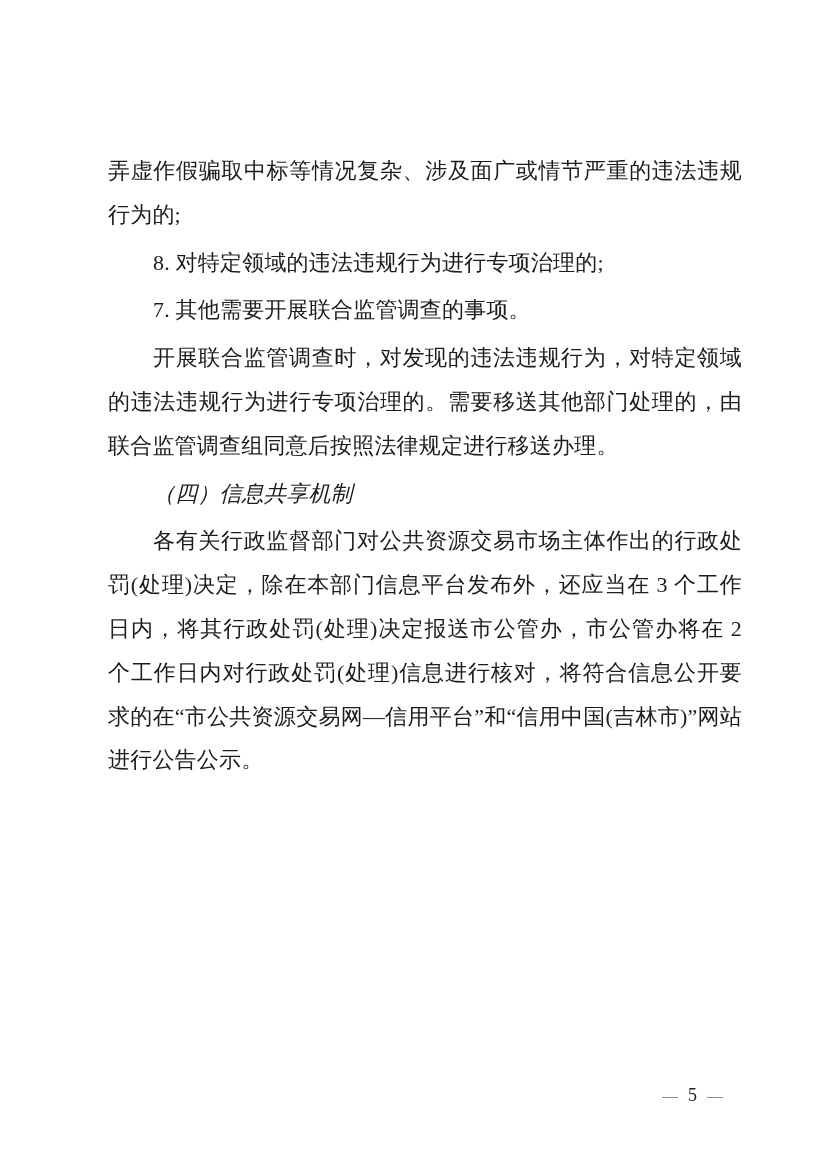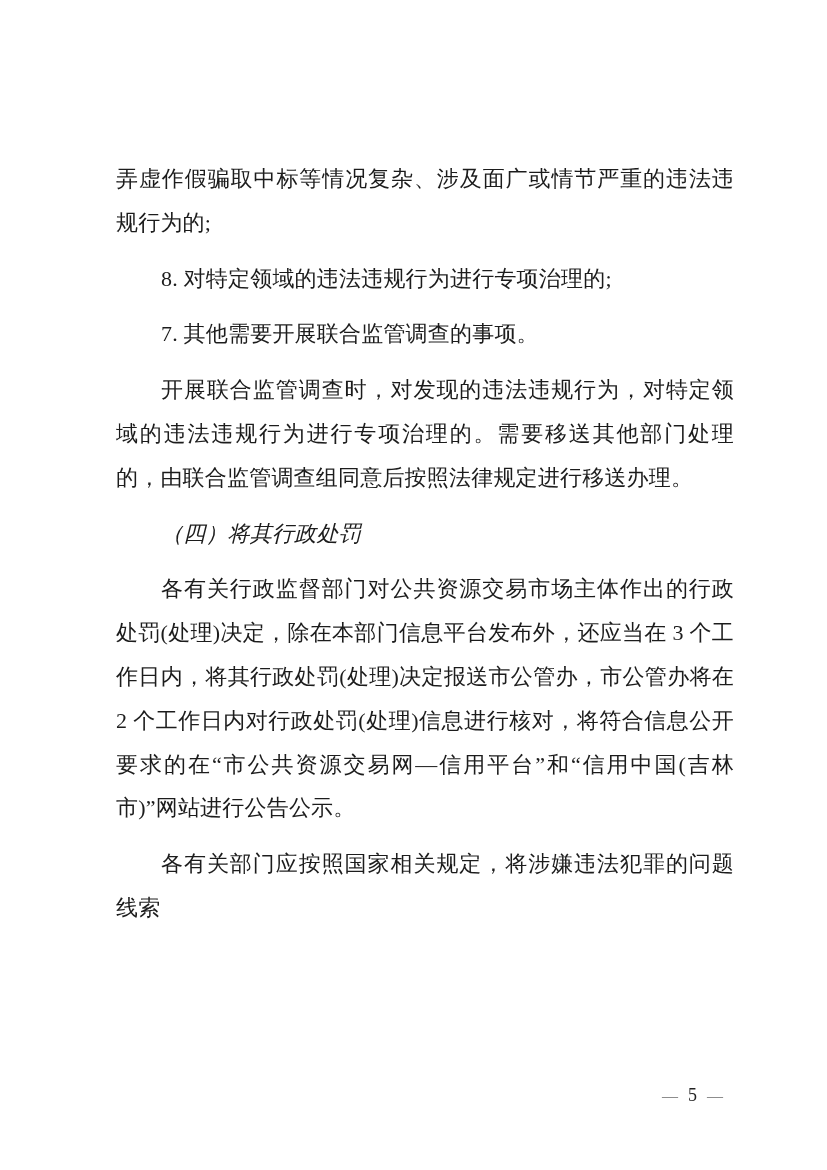--- a/index.html
+++ b/index.html
@@ -21,21 +21,21 @@
     left: 104px;
     top: 145px;
     width: 642px;
     font-size: 22px;
     line-height: 43.8px;
     text-align: justify;
     text-justify: inter-ideograph;
     letter-spacing: 0.2px;
   }
   .content p {
-    margin: 12px;
+    margin: 4px;
     padding: 0;
   }
   .ind  { text-indent: 45px; }
   .cont { text-indent: 0; }
   .heading {
     font-style: italic; 
   }
   .footer {
     position: absolute;
     top: 1085px;
@@ -58,21 +58,20 @@
 </style>
 </head>
 <body>
 
 <div class="page">
   <div class="content">
     <p class="cont">弄虚作假骗取中标等情况复杂、涉及面广或情节严重的违法违规行为的;</p>
     <p class="ind">8. 对特定领域的违法违规行为进行专项治理的;</p>
     <p class="ind">7. 其他需要开展联合监管调查的事项。</p>
     <p class="ind">开展联合监管调查时，对发现的违法违规行为，对特定领域的违法违规行为进行专项治理的。需要移送其他部门处理的，由联合监管调查组同意后按照法律规定进行移送办理。</p>
-    <p class="ind heading">（四）将其行政处罚</p>
+    <p class="ind heading">（四）信息共享机制</p>
     <p class="ind">各有关行政监督部门对公共资源交易市场主体作出的行政处罚(处理)决定，除在本部门信息平台发布外，还应当在 3 个工作日内，将其行政处罚(处理)决定报送市公管办，市公管办将在 2 个工作日内对行政处罚(处理)信息进行核对，将符合信息公开要求的在“市公共资源交易网—信用平台”和“信用中国(吉林市)”网站进行公告公示。</p>
-    <p class="ind">各有关部门应按照国家相关规定，将涉嫌违法犯罪的问题线索</p>
   </div>
 
   <div class="footer">
     <span class="dash">—</span><span class="num">5</span><span class="dash">—</span>
   </div>
 </div>
 
 </body></html>

